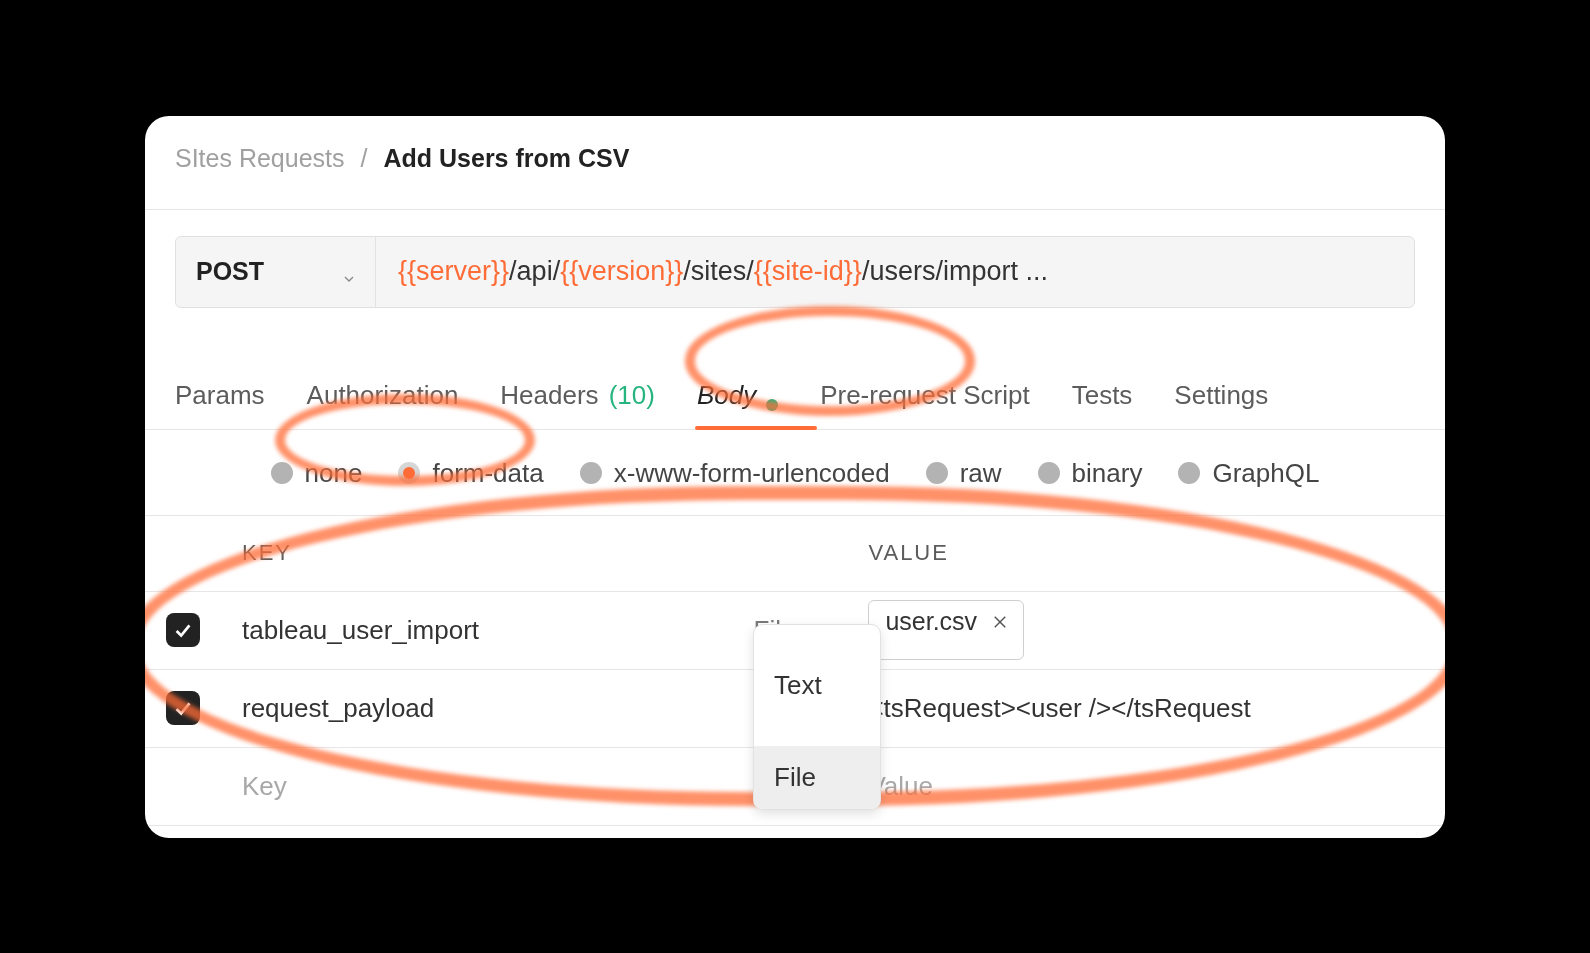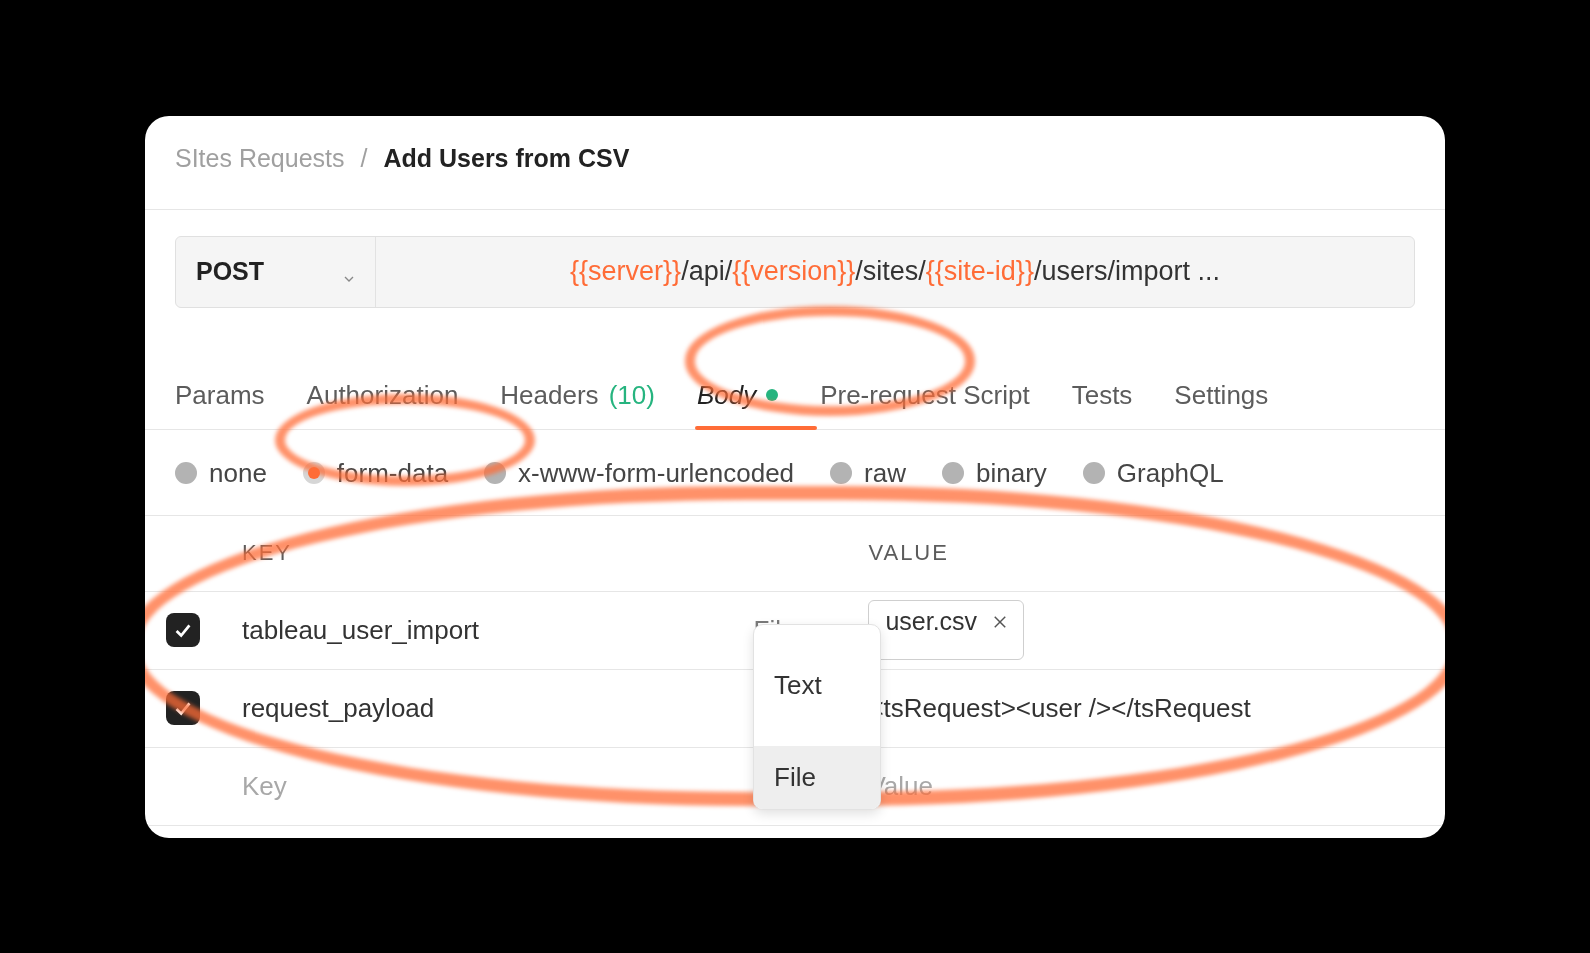--- a/index.html
+++ b/index.html
@@ -47,21 +47,20 @@
   .thin-sep { border-top:1px solid var(--border); margin: 22px 0 0 0;}
   
   .urlbar {
     display:flex;
     align-items:center;
     margin: 26px 30px 0 30px;
     border:1px solid #e0e0e0;
     background:#f5f5f5;
     border-radius:6px;
     height:72px;
-    text-align:center;
   }
   .method {
     width:200px;
     display:flex;
     align-items:center;
     justify-content:space-between;
     padding:0 18px 0 20px;
     font-weight:700;
     font-size:25px;
     color:#222;
@@ -84,21 +83,21 @@
     display:flex;
     gap:42px;
     align-items:center;
     padding: 32px 30px 0 30px;
     font-size:26px;
     color:#5c5c5c;
     border-bottom:1px solid var(--border);
     position:relative;
   }
   .tab {
-    display:flex;align-items:center;gap:10px;
+    display:flex;align-items:flex-end;gap:10px;
     padding-bottom:18px;cursor:pointer;margin-top:40px;
   }
   .tab.active { color:#222;font-style:italic;}
   .tab.active::after{
     content:"";
     position:absolute;
     bottom:-1px;
     height:4px;
     background:var(--orange);
     border-radius:2px;
@@ -110,20 +109,21 @@
   .tab .count { color: var(--green);}
   .tab .dot { width:12px;height:12px;border-radius:50%;background:var(--green);}
   
   .body-types {
     display:flex;
     gap:36px;
     align-items:center;
     padding:28px 30px 26px 30px;
     font-size:26px;
     color:#454545;
+    justify-content:center;
   }
   .bt {
     display:flex;align-items:center;gap:12px;cursor:pointer;
   }
   .radio {
     width:22px;height:22px;border-radius:50%;
     background:var(--dot-grey);
     display:flex;align-items:center;justify-content:center;
   }
   .radio.active{ background:#d6d6d6; }

